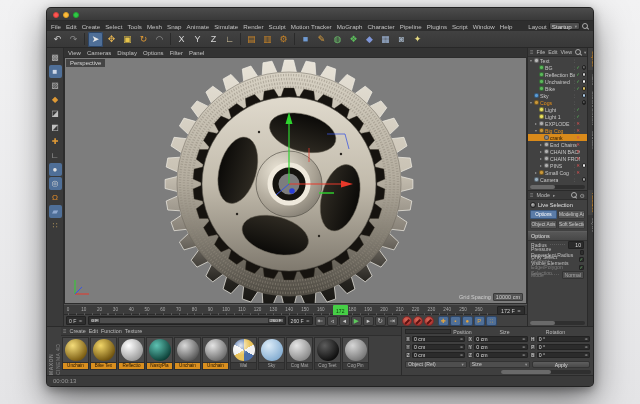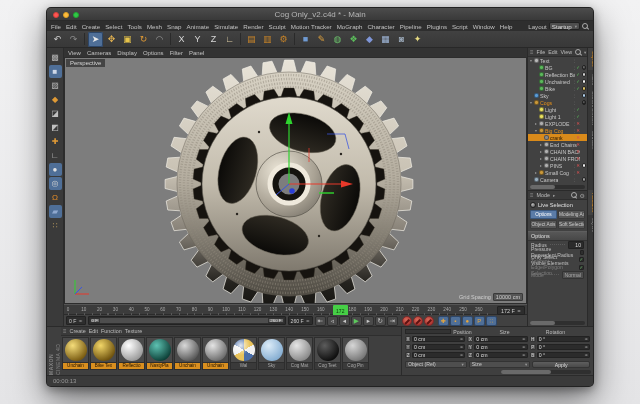--- a/index.html
+++ b/index.html
@@ -122,21 +122,20 @@
 <body>
 
 <div class="win">
 
   <div class="titlebar">
     <div class="lights">
       <span class="light" style="background:#fc5753;border:0.5px solid #d8403c"></span>
       <span class="light" style="background:#fdbc40;border:0.5px solid #dea123"></span>
       <span class="light" style="background:#33c748;border:0.5px solid #1eaa32"></span>
     </div>
-    <div class="title">Cog Only_v2.c4d * - Main</div>
   </div>
 
   <div class="menubar">
     <span id="menubar-items" style="display:flex;gap:5px">
         <span class="mitem">File</span>
         <span class="mitem">Edit</span>
         <span class="mitem">Create</span>
         <span class="mitem">Select</span>
         <span class="mitem">Tools</span>
         <span class="mitem">Mesh</span>

